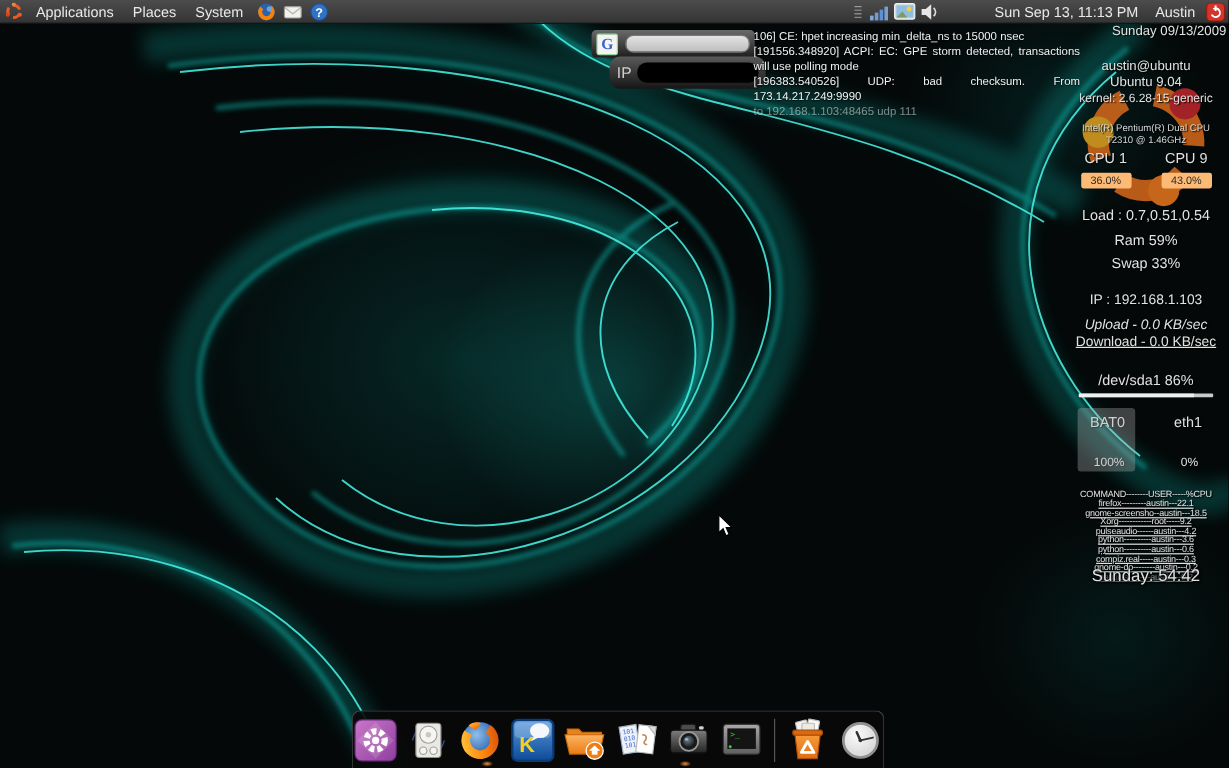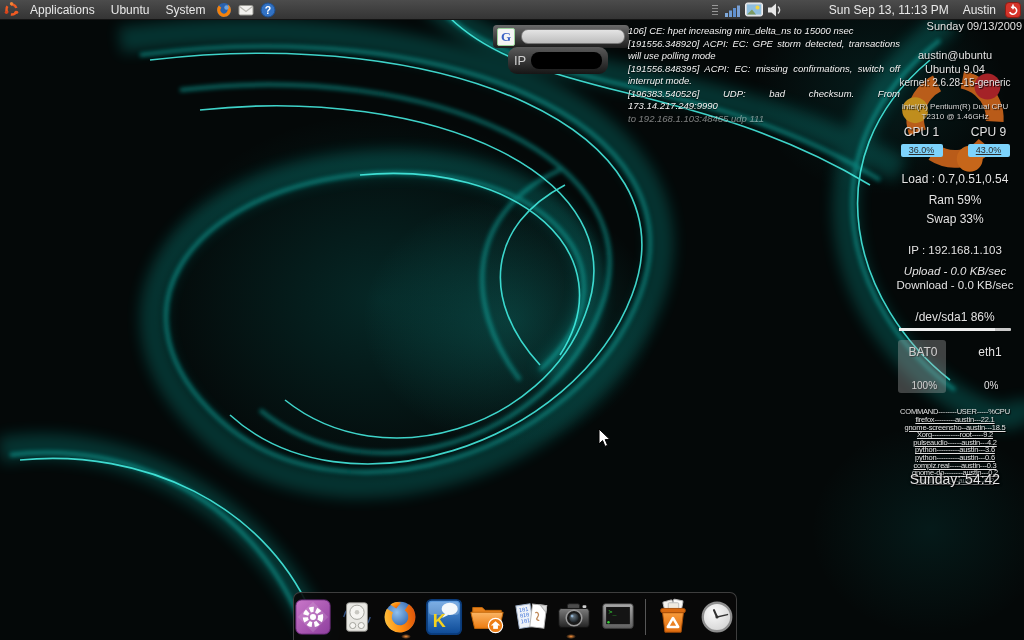--- a/index.html
+++ b/index.html
@@ -17,53 +17,53 @@
     background:linear-gradient(#4c4c4c,#343434);border-bottom:1px solid #141414;
     display:flex;align-items:center;color:#e9e9e9;font-size:12px;z-index:40;}
   .menu{padding:0 8px;height:19px;display:flex;align-items:center;cursor:default;}
   .picon{width:16px;height:16px;margin:0 3px;display:flex;align-items:center;justify-content:center;}
   .spacer{flex:1;}
   .tray{display:flex;align-items:center;gap:4px;margin-right:6px;}
   .pclock{padding:0 8px;margin-left:32px;}
   .puser{padding:0 6px;}
   
   .log{position:absolute;left:628px;top:25px;width:272px;z-index:20;color:#f2f2f2;
-    font-size:9.5px;line-height:12.5px;text-align:justify;text-shadow:0 1px 1px rgba(0,0,0,.8);font-style:italic;}
+    font-size:9.5px;line-height:12.5px;text-align:justify;text-shadow:0 1px 1px rgba(0,0,0,.8);}
   .log .faded{opacity:.5;}
   
   .gsearch{position:absolute;left:493px;top:25px;width:136px;height:23px;z-index:20;
     background:linear-gradient(#6a6a6a,#1d1d1d);border-radius:4px;display:flex;align-items:center;padding:0 4px;box-sizing:border-box;}
   .gbox{width:16px;height:16px;background:#f4f4f4;border:1px solid #9bd39b;border-radius:2px;
     color:#3a62c4;font-family:"Liberation Serif","DejaVu Serif",serif;font-weight:bold;font-size:13px;
     display:flex;align-items:center;justify-content:center;}
   .gbar{flex:1;height:13px;margin-left:6px;border-radius:7px;background:linear-gradient(#e4e4e4,#bdbdbd);border:1px solid #777;}
-  .ipwidget{position:absolute;left:508px;top:47px;width:100px;height:27px;z-index:20;
+  .ipwidget{position:absolute;left:508px;top:47px;width:130px;height:27px;z-index:20;
     background:linear-gradient(#5a5a5a,#161616);border-radius:9px;display:flex;align-items:center;padding:0 6px;box-sizing:border-box;}
   .iplabel{color:#cfcfcf;font-size:13px;margin-right:5px;}
   .ipblob{flex:1;height:17px;background:#000;border-radius:8px;}
   
   .conky{position:absolute;left:888px;top:20px;width:134px;z-index:15;color:#e2e2e2;
     text-align:center;text-shadow:1px 1px 1px #000;}
   .c-time{font-size:20px;line-height:24px;letter-spacing:.5px;}
   .c-date{font-size:11px;line-height:12px;text-align:right;}
   .c-logo{position:absolute;left:8px;top:40px;opacity:.85;z-index:-1;}
   .c-host{font-size:11px;line-height:14px;margin-top:16px;}
   .c-os{font-size:11px;line-height:14px;}
   .c-kernel{font-size:10px;line-height:13px;}
   .c-cpumodel{font-size:8px;line-height:9.5px;margin-top:13px;color:#d6d6d6;}
   .c-cpurow{display:flex;justify-content:space-around;margin-top:4px;font-size:12px;}
   .c-boxrow{display:flex;justify-content:space-around;margin-top:5px;}
-  .pctbox{width:42px;height:13px;background:#7dd3fc;border-radius:2px;color:#2c2c2c;
-    font-size:9px;line-height:13px;text-shadow:none;text-decoration:underline;}
+  .pctbox{width:42px;height:13px;background:#fdba74;border-radius:2px;color:#2c2c2c;
+    font-size:9px;line-height:13px;text-shadow:none;}
   .c-load{font-size:12px;margin-top:15px;}
   .c-ram{font-size:12px;margin-top:7px;}
   .c-swap{font-size:12px;margin-top:5px;}
   .c-ip{font-size:11.5px;margin-top:18px;}
   .c-up{font-size:11.5px;margin-top:9px;font-style:italic;}
-  .c-down{font-size:11.5px;margin-top:2px;}
+  .c-down{font-size:11.5px;margin-top:2px;text-decoration:underline;}
   .c-disk{font-size:12px;margin-top:19px;}
   .diskbar{width:112px;height:3px;background:#c9c9c9;margin:4px auto 0;border-radius:1px;position:relative;}
   .diskbar i{position:absolute;left:0;top:0;height:100%;width:86%;background:#efefef;display:block;}
   .c-batrow{display:flex;justify-content:space-around;margin-top:14px;font-size:12px;position:relative;}
   .batbox{position:absolute;left:10px;top:-5px;width:48px;height:53px;background:rgba(175,175,175,.35);border-radius:3px;}
   .c-batval{display:flex;justify-content:space-around;margin-top:21px;font-size:10px;}
   .c-prochdr{font-size:7.5px;line-height:8px;margin-top:17px;letter-spacing:-.2px;}
   .c-proc{font-size:7.5px;line-height:7.6px;letter-spacing:-.2px;text-decoration:underline;}
   .c-proc.dim{opacity:.55;}
   .c-uptime{font-size:14px;margin-top:-13px;position:relative;text-shadow:1px 1px 2px #000,0 0 3px #000;}
@@ -129,21 +129,21 @@
         <circle cx="8" cy="8" r="5.4" fill="none" stroke="#ef5a23" stroke-width="2.6" stroke-dasharray="7.2 4.1" transform="rotate(18 8 8)"></circle>
         <circle cx="8" cy="1.8" r="1.8" fill="#f08437"></circle>
         <circle cx="2.6" cy="11" r="1.8" fill="#d8431c"></circle>
         <circle cx="13.4" cy="11" r="1.8" fill="#ef5a23"></circle>
       </svg>
     </span>
     <span class="menu">
         <span>Applications</span>
       </span>
     <span class="menu">
-        <span>Ubuntu</span>
+        <span>Places</span>
       </span>
     <span class="menu">
         <span>System</span>
       </span>
     <span class="picon">
       <svg width="16" height="16" viewBox="0 0 16 16">
         <circle cx="8" cy="8" r="7" fill="#2a62ad"></circle>
         <circle cx="8" cy="8" r="5.2" fill="none" stroke="#f5820b" stroke-width="3.4" stroke-dasharray="24 9" transform="rotate(-50 8 8)"></circle>
         <circle cx="10.5" cy="5.5" r="2.2" fill="#6fa3dc"></circle>
       </svg>
@@ -202,21 +202,20 @@
   </div>
 
   <div class="ipwidget">
     <span class="iplabel">IP</span>
     <span class="ipblob"></span>
   </div>
 
   <div class="log">
     <div>106] CE: hpet increasing min_delta_ns to 15000 nsec</div>
     <div>[191556.348920] ACPI: EC: GPE storm detected, transactions will use polling mode</div>
-    <div>[191556.848395] ACPI: EC: missing confirmations, switch off interrupt mode.</div>
     <div>[196383.540526] UDP: bad checksum. From 173.14.217.249:9990</div>
     <div class="faded">to 192.168.1.103:48465 udp 111</div>
   </div>
 
   <div class="conky">
     <svg class="c-logo" width="118" height="118" viewBox="0 0 40 40">
       <circle cx="20" cy="20" r="13.5" fill="none" stroke="#d96a1c" stroke-width="6" stroke-dasharray="19.5 8.8" transform="rotate(40 20 20)"></circle>
       <circle cx="31" cy="9" r="4.4" fill="#c0272d"></circle>
       <circle cx="6.5" cy="17" r="4.4" fill="#e0a31f"></circle>
       <circle cx="25" cy="33.5" r="4.4" fill="#e8771e"></circle>

